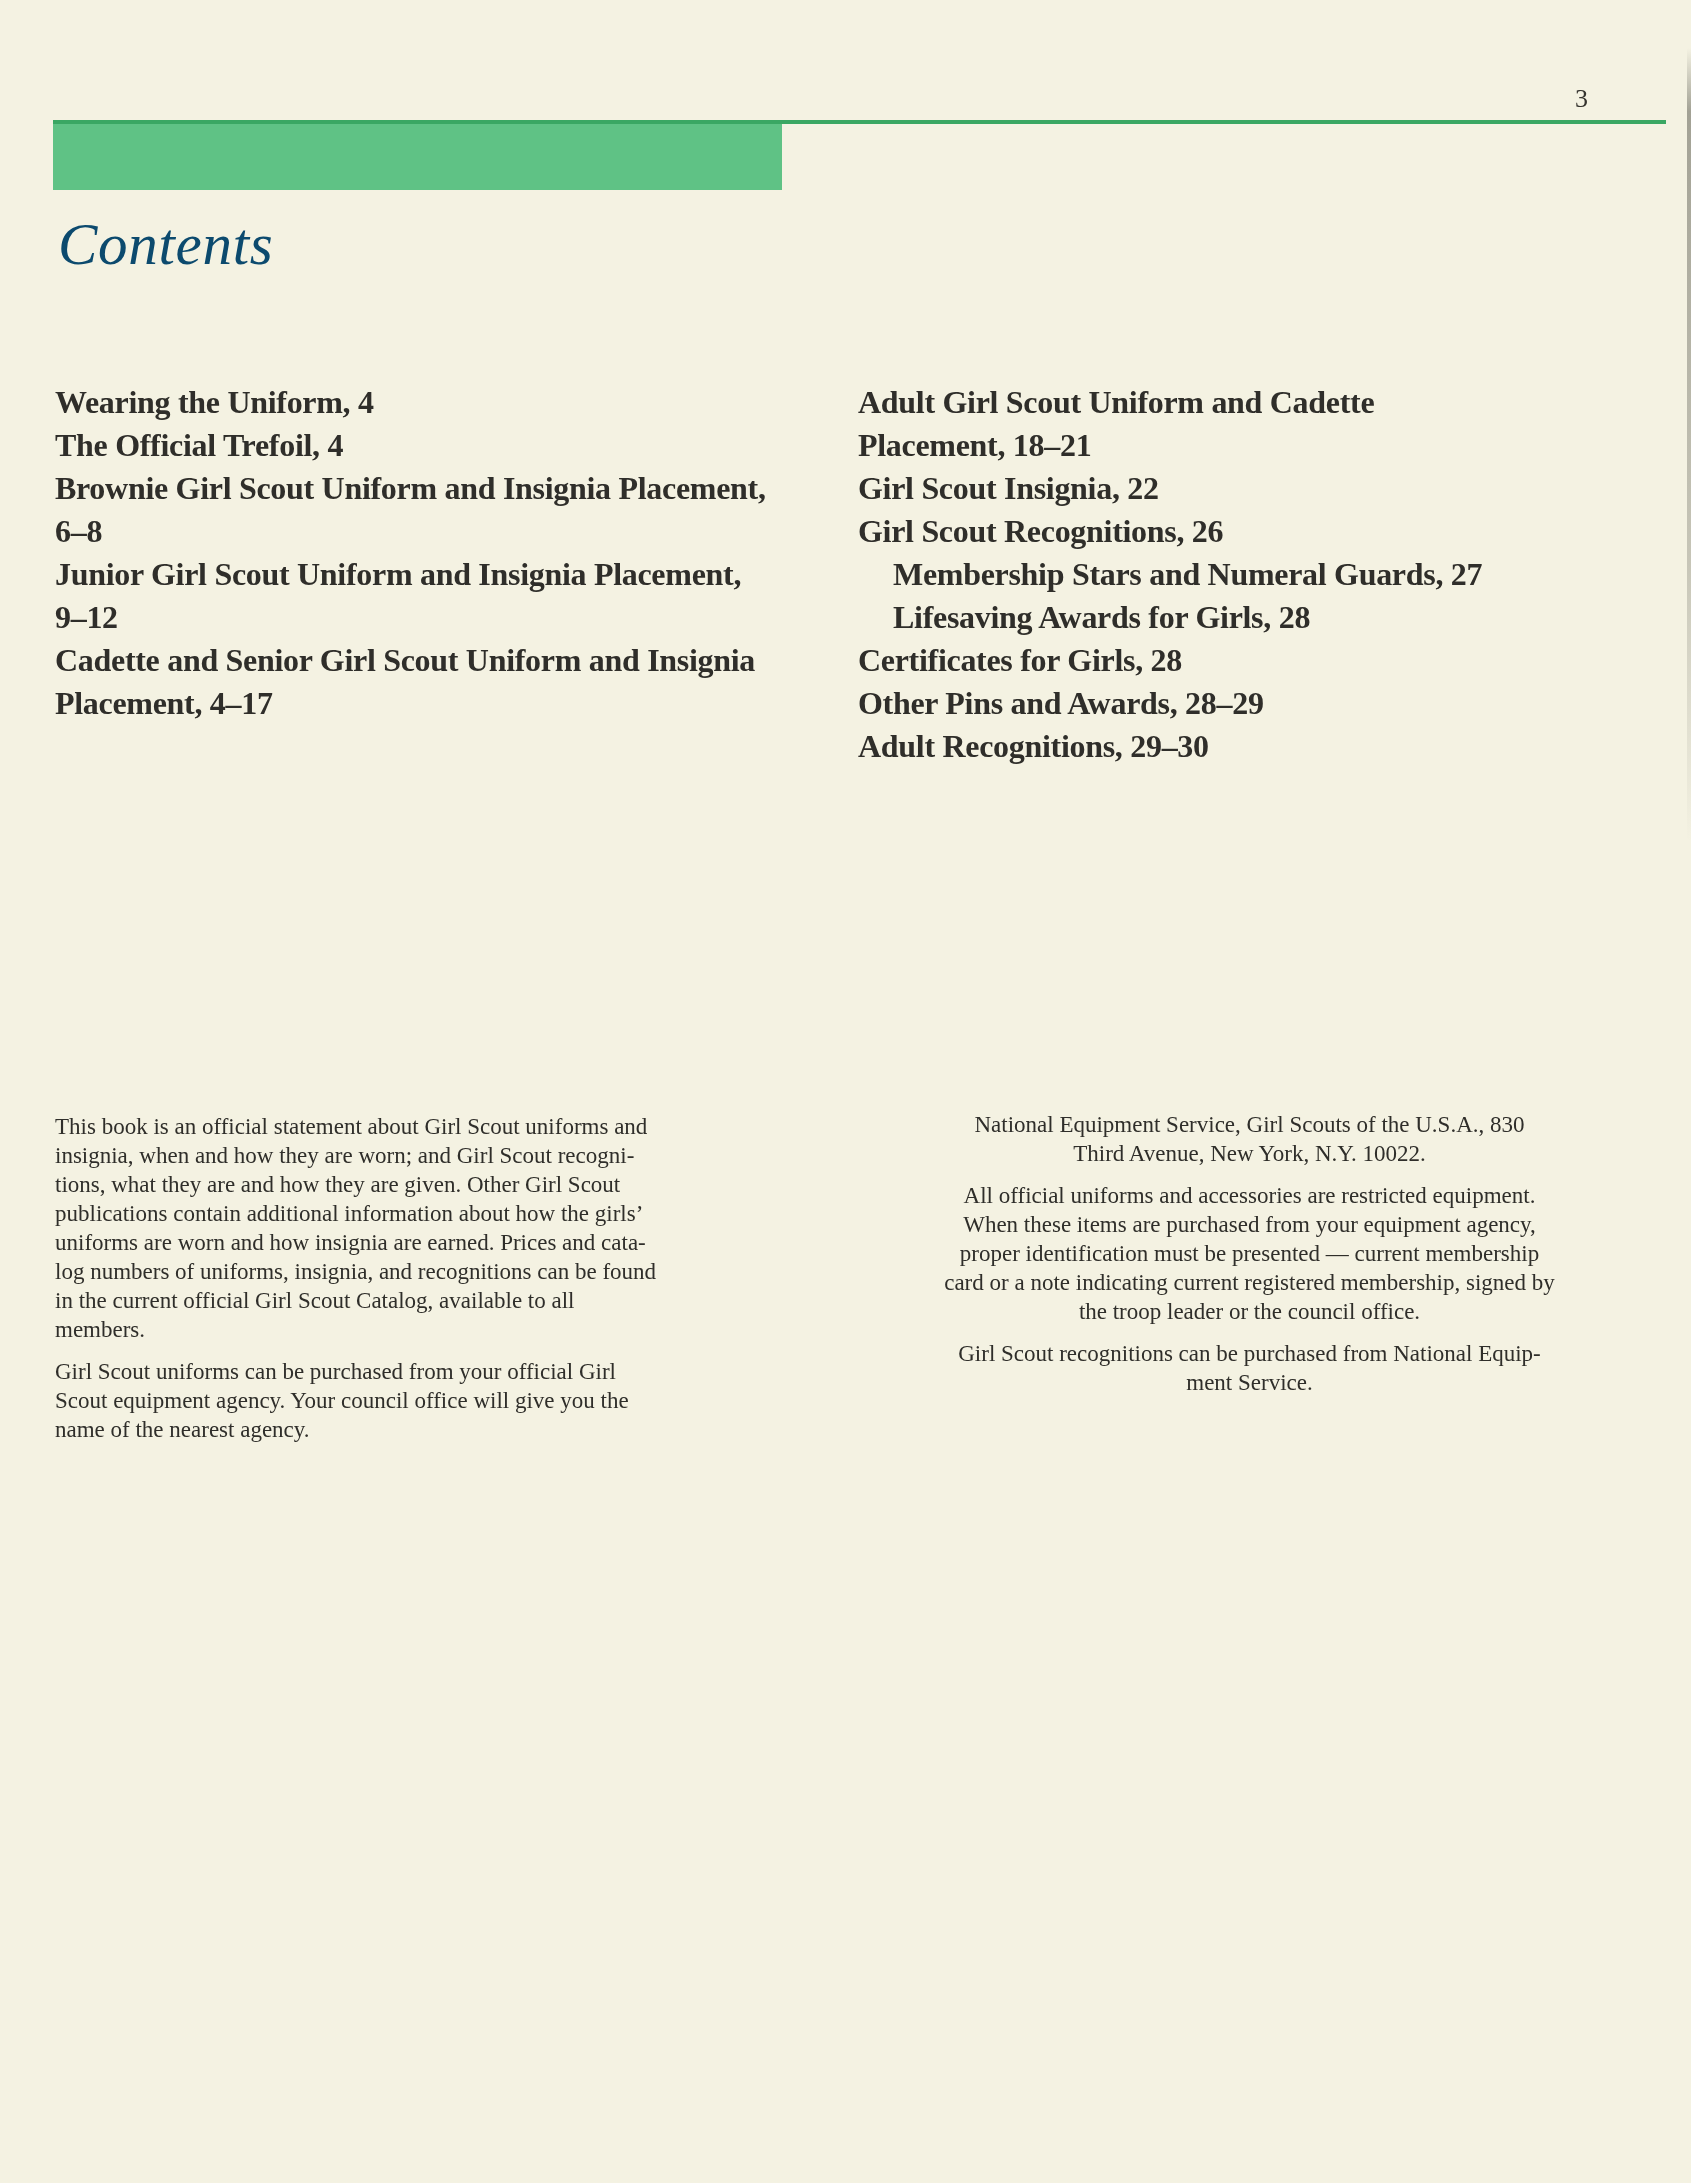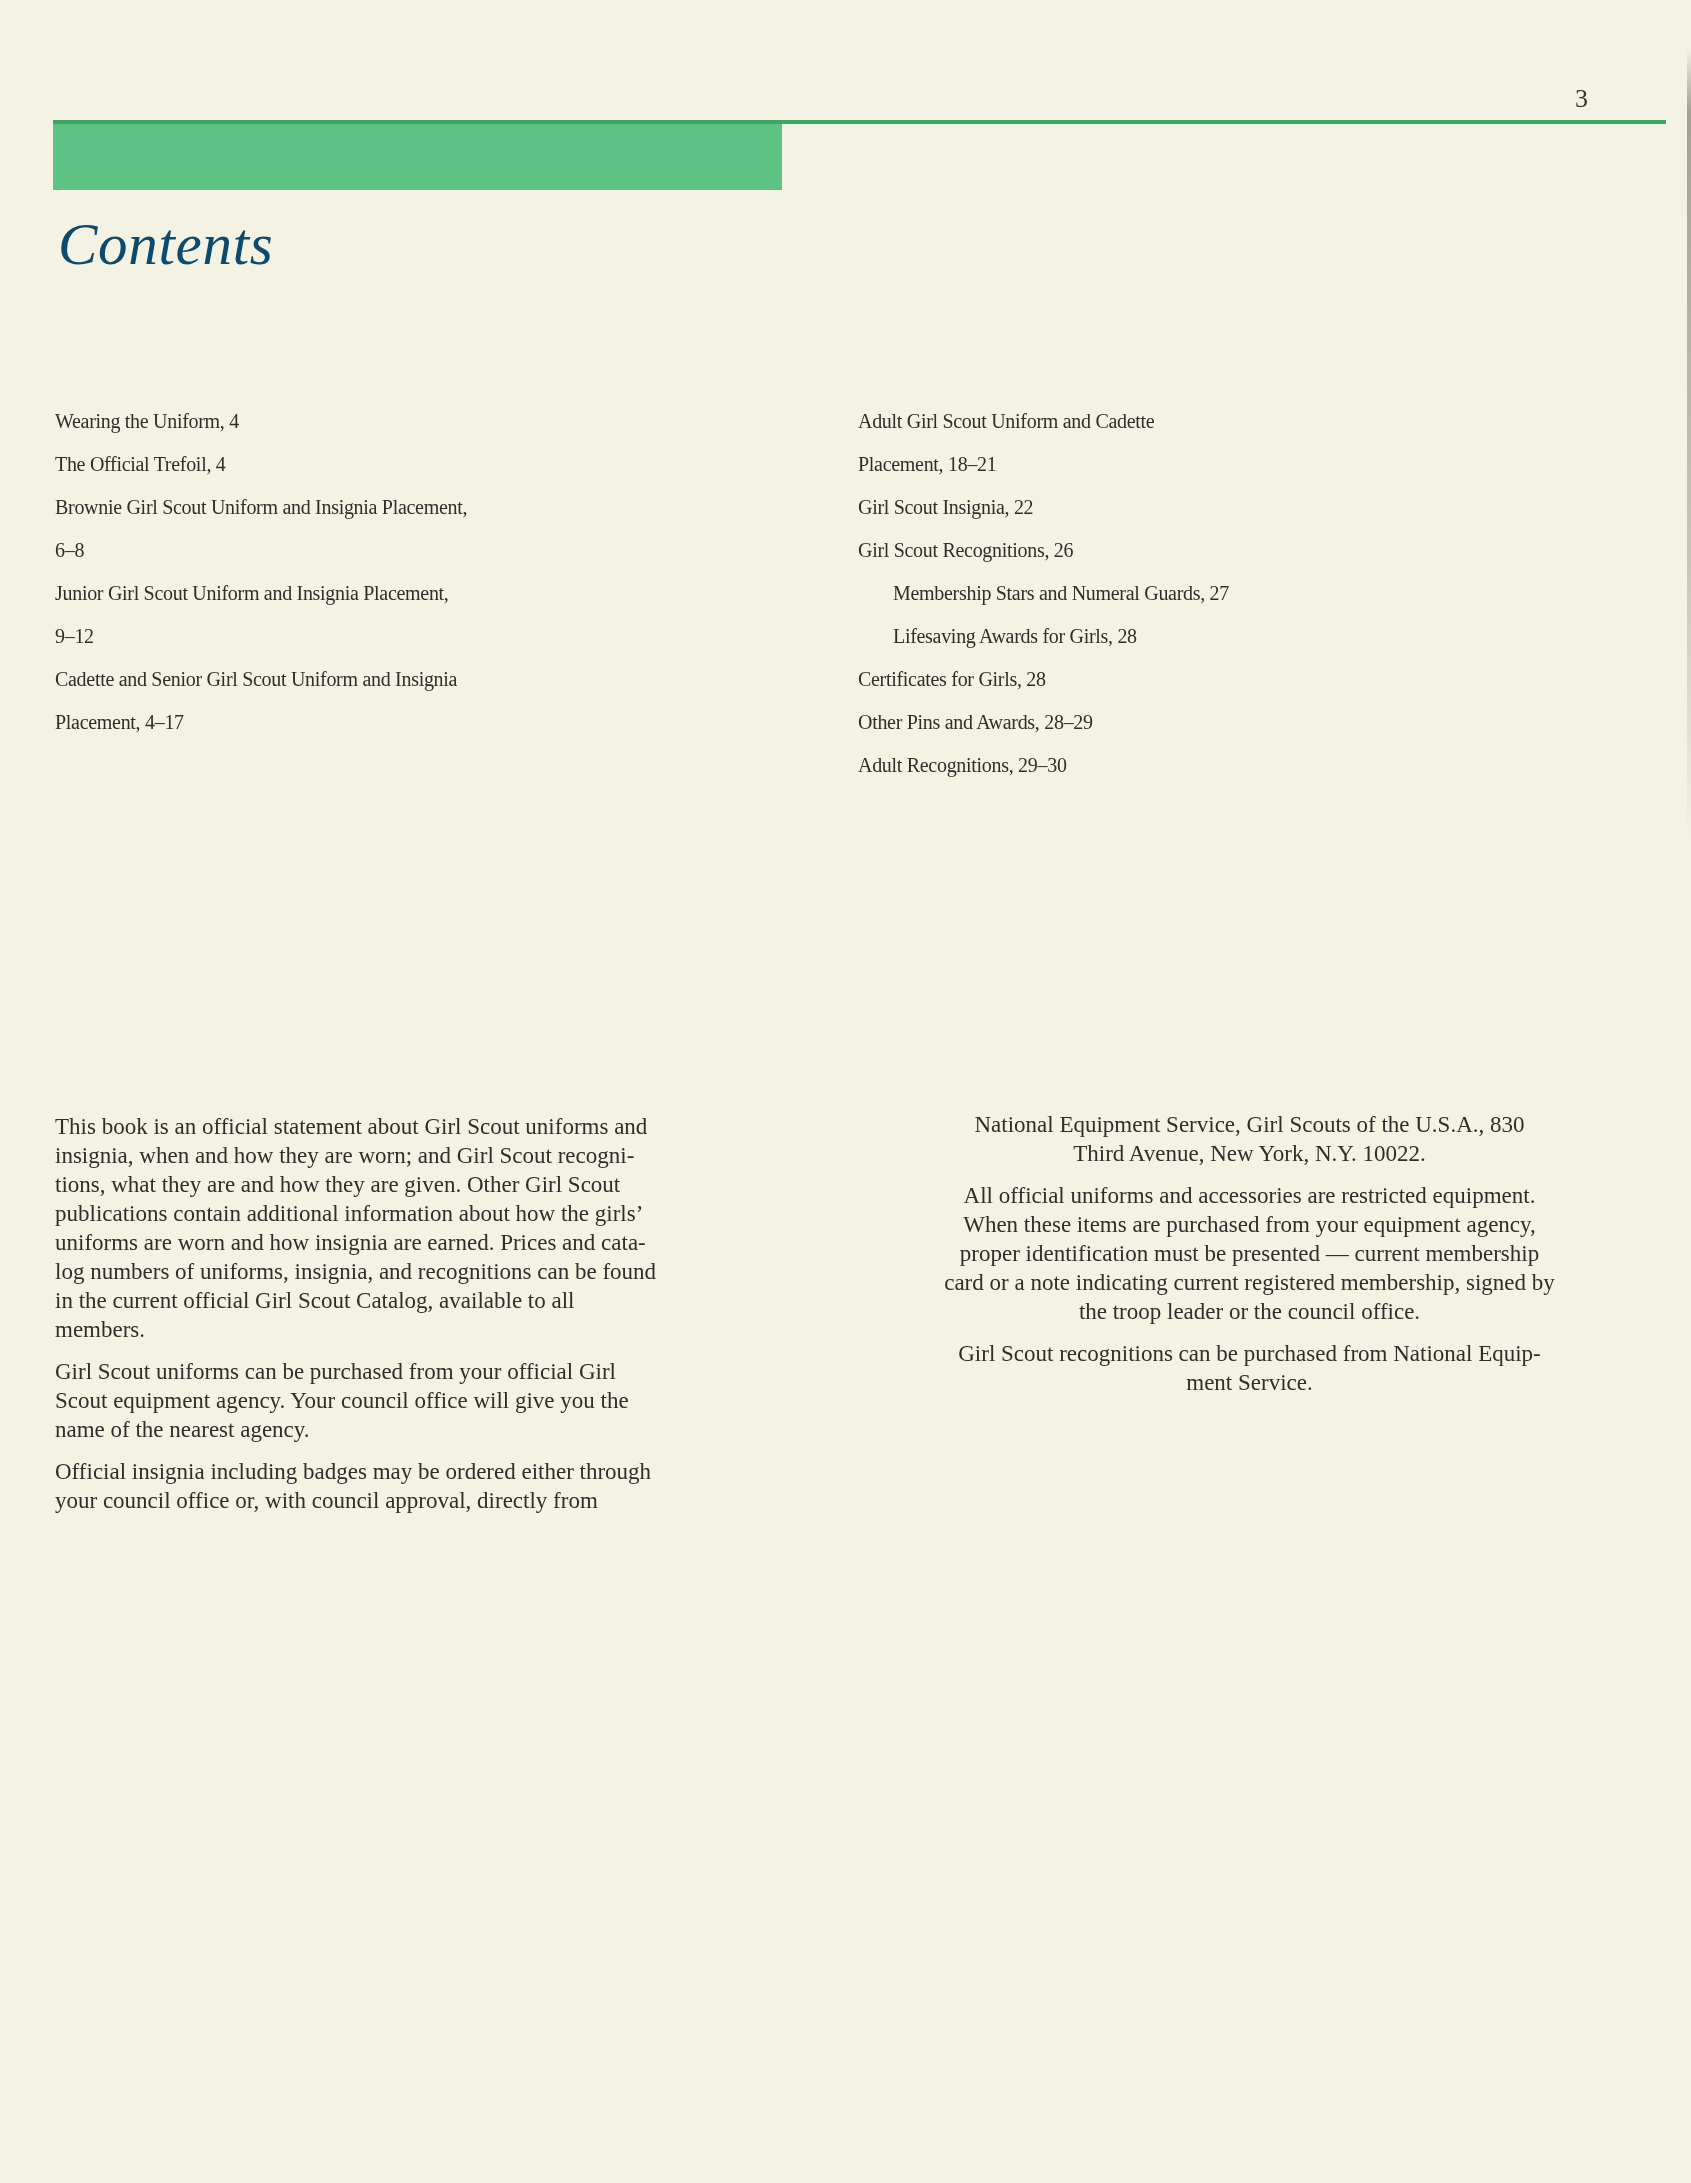--- a/index.html
+++ b/index.html
@@ -48,24 +48,25 @@
     font-size: 59px;
     line-height: 1;
     font-style: italic;
     font-weight: 400;
     color: #0c4a6e;
     letter-spacing: 0.7px;
   }
 
   .toc {
     position: absolute;
-    top: 400px;
-    font-size: 20px;
+    top: 381px;
+    font-size: 32px;
     line-height: 43px;
     letter-spacing: -0.3px;
+    font-weight: bold;
   }
   .toc-left  { left: 55px; }
   .toc-right { left: 858px; }
   .toc-line  { white-space: nowrap; }
   .toc-line.indent { margin-left: 35px; }
 
   .body-col {
     position: absolute;
     font-size: 23px;
     line-height: 29px;
@@ -131,22 +132,20 @@
 insignia, when and how they are worn; and Girl Scout recogni-
 tions, what they are and how they are given. Other Girl Scout
 publications contain additional information about how the girls’
 uniforms are worn and how insignia are earned. Prices and cata-
 log numbers of uniforms, insignia, and recognitions can be found
 in the current official Girl Scout Catalog, available to all
 members.</p>
     <p class="para">Girl Scout uniforms can be purchased from your official Girl
 Scout equipment agency. Your council office will give you the
 name of the nearest agency.</p>
-    <p class="para">Official insignia including badges may be ordered either through
-your council office or, with council approval, directly from</p>
   </div>
 
 <div class="body-col body-right">
 
 <p class="para">National Equipment Service, Girl Scouts of the U.S.A., 830
 Third Avenue, New York, N.Y. 10022.</p>
     <p class="para">All official uniforms and accessories are restricted equipment.
 When these items are purchased from your equipment agency,
 proper identification must be presented — current membership
 card or a note indicating current registered membership, signed by

